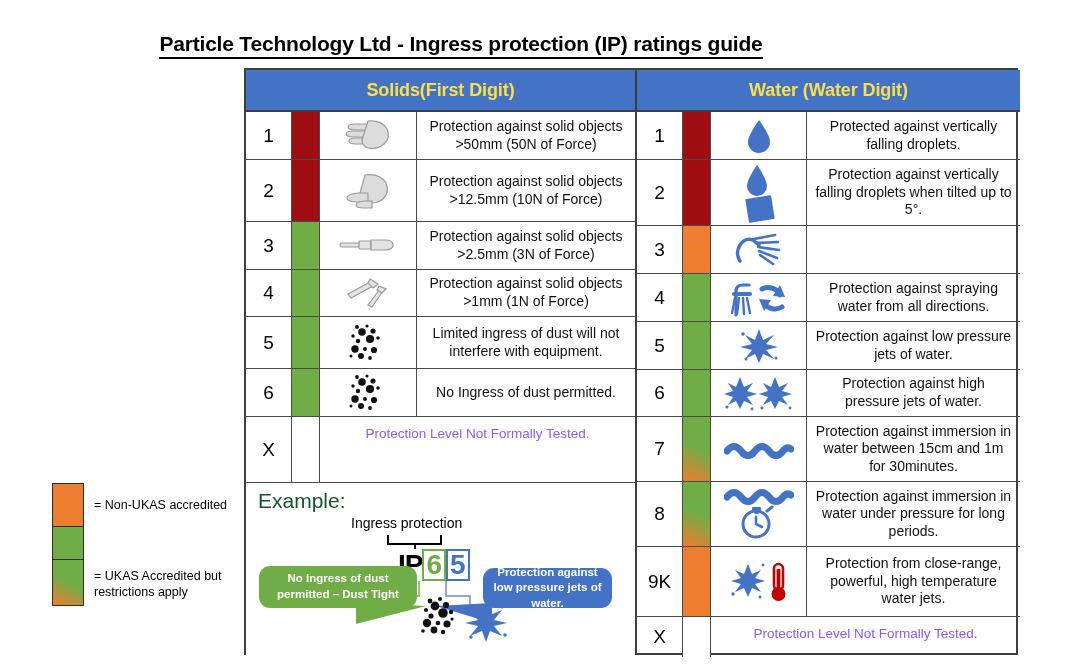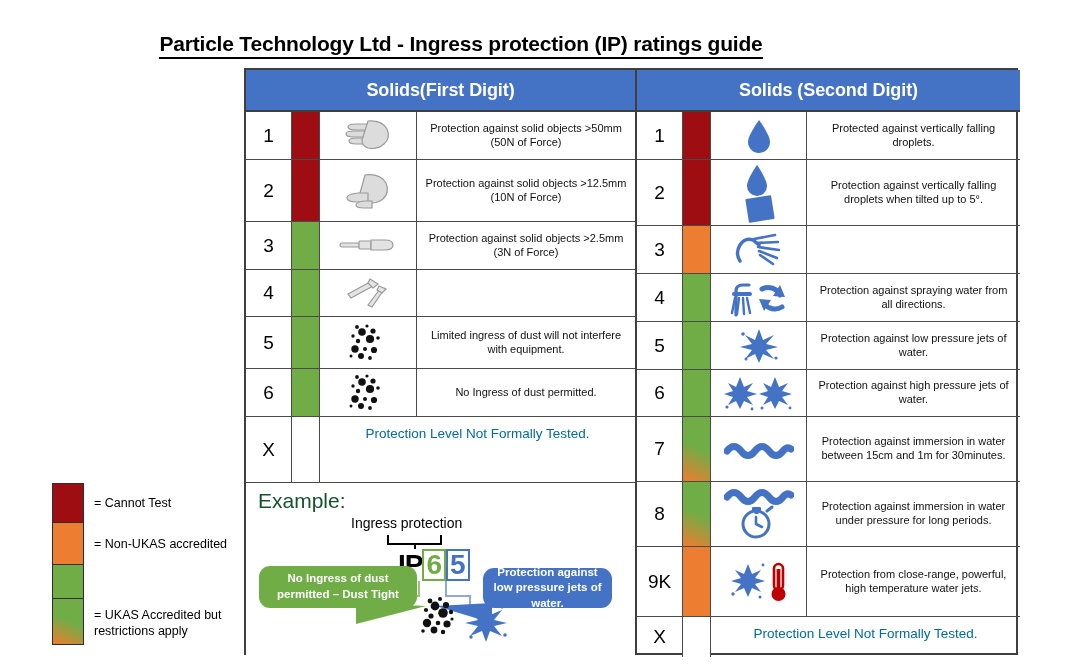--- a/index.html
+++ b/index.html
@@ -44,21 +44,21 @@
 
   .col-left  { position: absolute; left: 0;     top: 0; width: 389px; height: 100%; }
   .col-right { position: absolute; left: 389px; top: 0; width: 385px; height: 100%;
                border-left: 2px solid #3f3f3f; }
 
   
   .hdr {
     position: absolute; left: 0; top: 0;
     width: 100%; height: 42px;
     background: #4472C4;
-    color: #ffffff;
+    color: #fde047;
     font-size: 18px;
     font-weight: 700;
     display: flex; align-items: center; justify-content: center;
     border-bottom: 2px solid #3f3f3f;
     letter-spacing: -0.1px;
   }
 
   
   .row {
     position: absolute;
@@ -84,32 +84,32 @@
     width: 97px;
     flex: 0 0 97px;
     display: flex; align-items: center; justify-content: center;
     border-right: 1.5px solid #4a4a4a;
   }
   .col-right .c-icon { width: 96px; flex: 0 0 96px; }
   .c-desc {
     flex: 1 1 auto;
     display: flex; align-items: center; justify-content: center;
     text-align: center;
-    font-size: 11px;
+    font-size: 14px;
     line-height: 1.26;
     color: #111;
     padding: 4px 7px;
   }
   .row.xrow .c-status { background: #ffffff; }
   .row.xrow .c-wide {
     flex: 1 1 auto;
     display: flex; align-items: flex-start; justify-content: center;
     text-align: center;
     font-size: 13.5px;
-    color: #0369a1;
+    color: #8b5cf6;
     padding: 9px 8px 0 8px;
   }
 
   
   .sw { width: 100%; height: 100%; }
   .sw.red    { background: #9E0D12; }
   .sw.orange { background: #ED7D31; }
   .sw.green  { background: #70AD47; }
   .sw.grad   { background: linear-gradient(205deg, #70AD47 0%, #70AD47 48%, #ED7D31 100%); }
   .sw.none   { background: #ffffff; }
@@ -297,20 +297,21 @@
             <div class="c-icon">
               <svg width="48" height="32" viewBox="0 0 48 32">
                 <g fill="#e4e4e4" stroke="#9a9a9a" stroke-width="1.2">
                   <path d="M4 17 L26 5 L29 9 L7 21 Z"></path>
                   <path d="M26 2 L34 7 L29 11 L24 6 Z"></path>
                   <path d="M24 28 L36 12 L39 14 L28 30 Z"></path>
                   <path d="M35 9 L42 12 L38 16 L33 13 Z"></path>
                 </g>
               </svg>
             </div>
+            <div class="c-desc">Protection against solid objects &gt;1mm (1N of Force)</div>
           </div>
           <div class="row" style="top: 247px; height: 52px;">
             <div class="c-digit">5</div>
             <div class="c-status">
               <div class="sw green"></div>
             </div>
             <div class="c-icon">
               <svg width="40" height="42" viewBox="0 0 40 42">
                 <g fill="#111">
                   <circle cx="9" cy="5" r="1.9"></circle>
@@ -427,21 +428,21 @@
               <circle cx="10" cy="36" r="1.7"></circle>
                 <circle cx="41" cy="6" r="1.5"></circle>
             </g>
           </svg>
         </div>
       </div>
     </div>
 
     <div class="col-right">
       <div class="hdr">
-        <span>Solids (Second Digit)</span>
+        <span>Water (Water Digit)</span>
       </div>
       <div id="water-rows">
           <div class="row" style="top: 42px; height: 48px;">
             <div class="c-digit">1</div>
             <div class="c-status">
               <div class="sw red"></div>
             </div>
             <div class="c-icon">
               <svg width="30" height="38" viewBox="0 0 30 38">
                 <path d="M15 3 C15 3 4 18 4 25 a11 11 0 0 0 22 0 C26 18 15 3 15 3 Z" fill="#4472C4"></path>
@@ -605,26 +606,20 @@
               <div class="sw none"></div>
             </div>
             <div class="c-wide">Protection Level Not Formally Tested.</div>
           </div>
         </div>
     </div>
   </div>
 
   <div id="legend">
       <div class="legend-row">
-        <div class="legend-sw" style="height: 40px;">
-          <div class="sw red"></div>
-        </div>
-        <div class="legend-txt" style="padding-top: 12px;">= Cannot Test</div>
-      </div>
-      <div class="legend-row">
         <div class="legend-sw" style="height: 44px;">
           <div class="sw orange"></div>
         </div>
         <div class="legend-txt" style="padding-top: 14px;">= Non-UKAS accredited</div>
       </div>
       <div class="legend-row">
         <div class="legend-sw" style="height: 35px;">
           <div class="sw green"></div>
         </div>
       </div>

